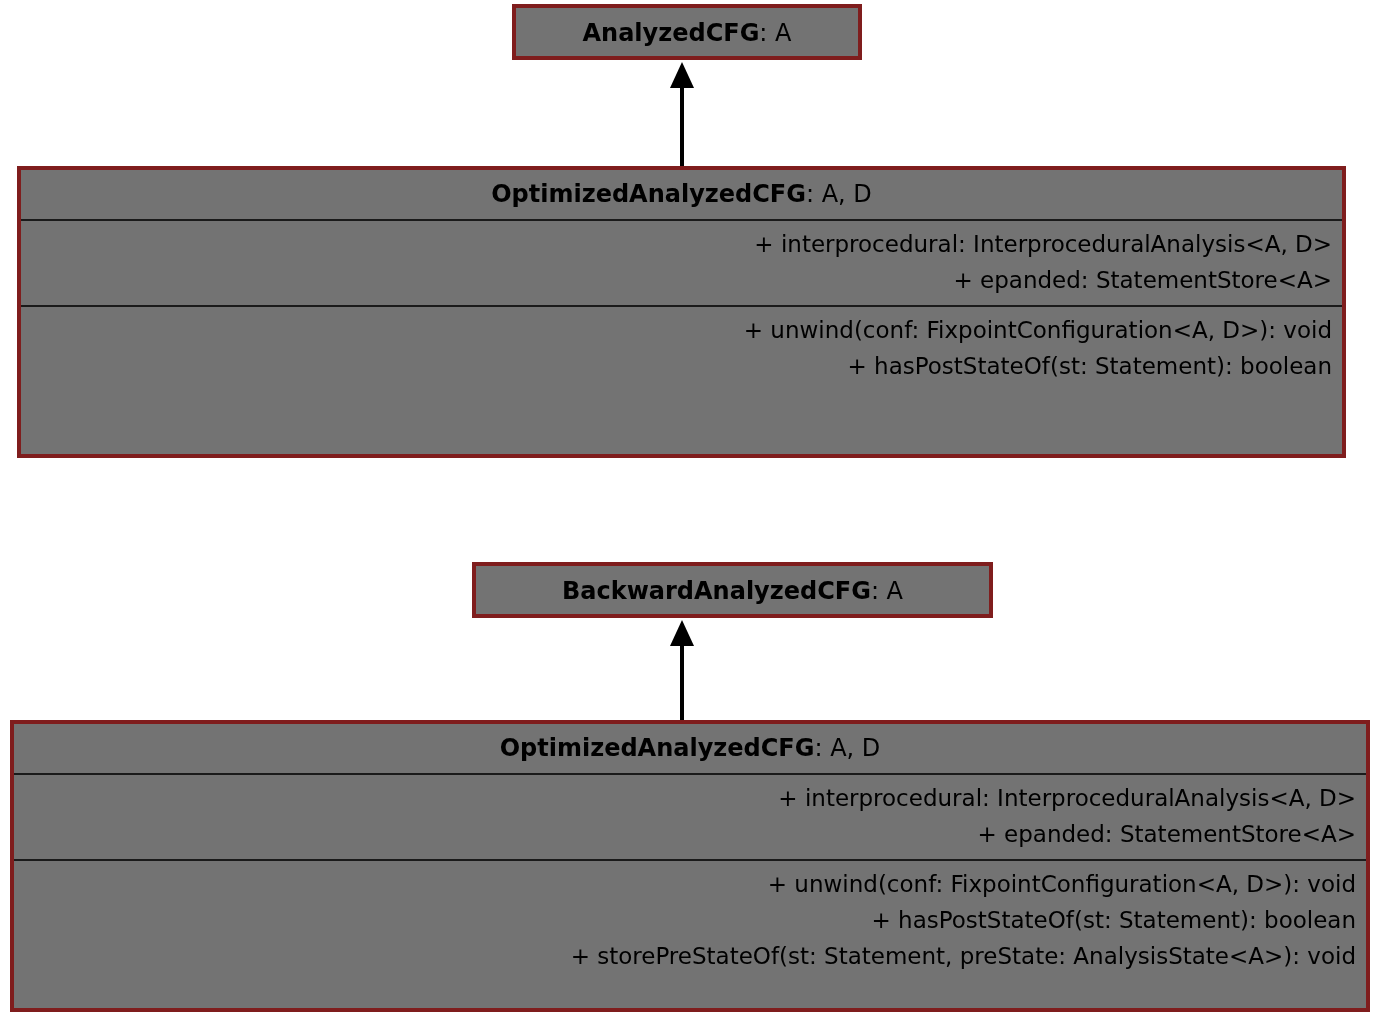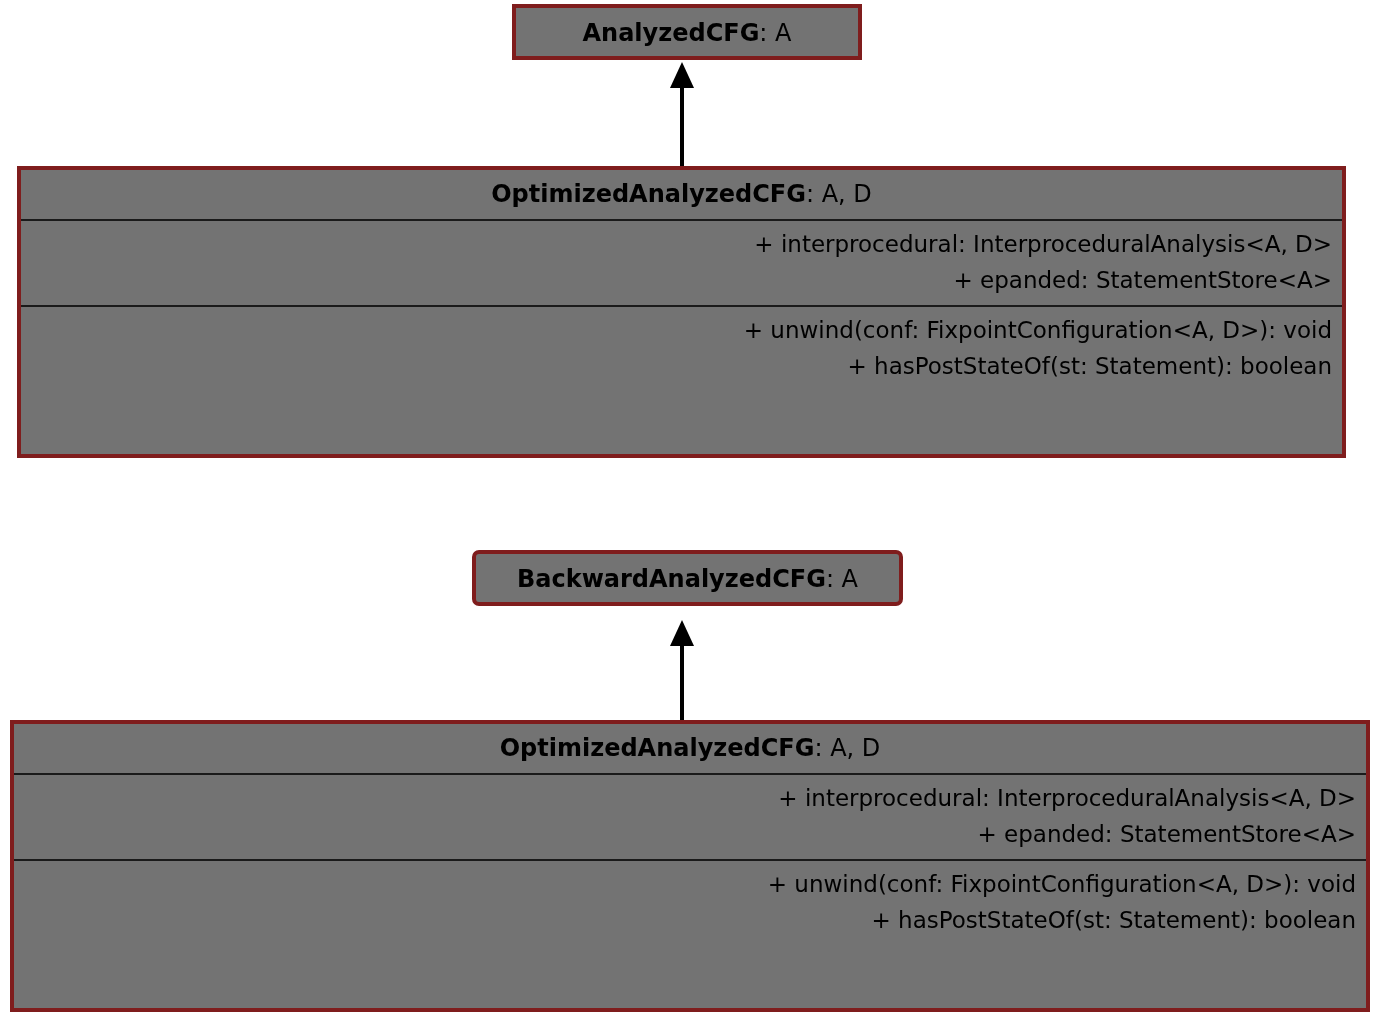--- a/index.html
+++ b/index.html
@@ -100,21 +100,21 @@
       <div class="uml-member">+ interprocedural: InterproceduralAnalysis&lt;A, D&gt;</div>
       <div class="uml-member">+ epanded: StatementStore&lt;A&gt;</div>
     </div>
 
     <div class="uml-compartment">
       <div class="uml-member">+ unwind(conf: FixpointConfiguration&lt;A, D&gt;): void</div>
       <div class="uml-member">+ hasPostStateOf(st: Statement): boolean</div>
     </div>
   </div>
 
-  <div class="uml-box simple" style="left:472px; top:550px; width:431px; height:56px;border-radius:7px;">
+  <div class="uml-box simple" style="left:472px; top:562px; width:521px; height:56px;">
     <div class="uml-compartment uml-title">
       <span class="cls-name">BackwardAnalyzedCFG</span><span class="cls-params">: A</span>
     </div>
   </div>
 
   <div class="connector" style="left:670px; top:618px; width:24px; height:104px;">
     <svg width="24" height="104" viewBox="0 0 24 104">
       <line x1="12" y1="104" x2="12" y2="26" stroke="#000000" stroke-width="4"></line>
       <polygon points="12,2 24,28 0,28" fill="#000000"></polygon>
     </svg>
@@ -127,16 +127,17 @@
     </div>
 
     <div class="uml-compartment">
       <div class="uml-member">+ interprocedural: InterproceduralAnalysis&lt;A, D&gt;</div>
       <div class="uml-member">+ epanded: StatementStore&lt;A&gt;</div>
     </div>
 
     <div class="uml-compartment">
       <div class="uml-member">+ unwind(conf: FixpointConfiguration&lt;A, D&gt;): void</div>
       <div class="uml-member">+ hasPostStateOf(st: Statement): boolean</div>
+      <div class="uml-member">+ storePreStateOf(st: Statement, preState: AnalysisState&lt;A&gt;): void</div>
     </div>
   </div>
 
 </div>
 
 </body></html>

